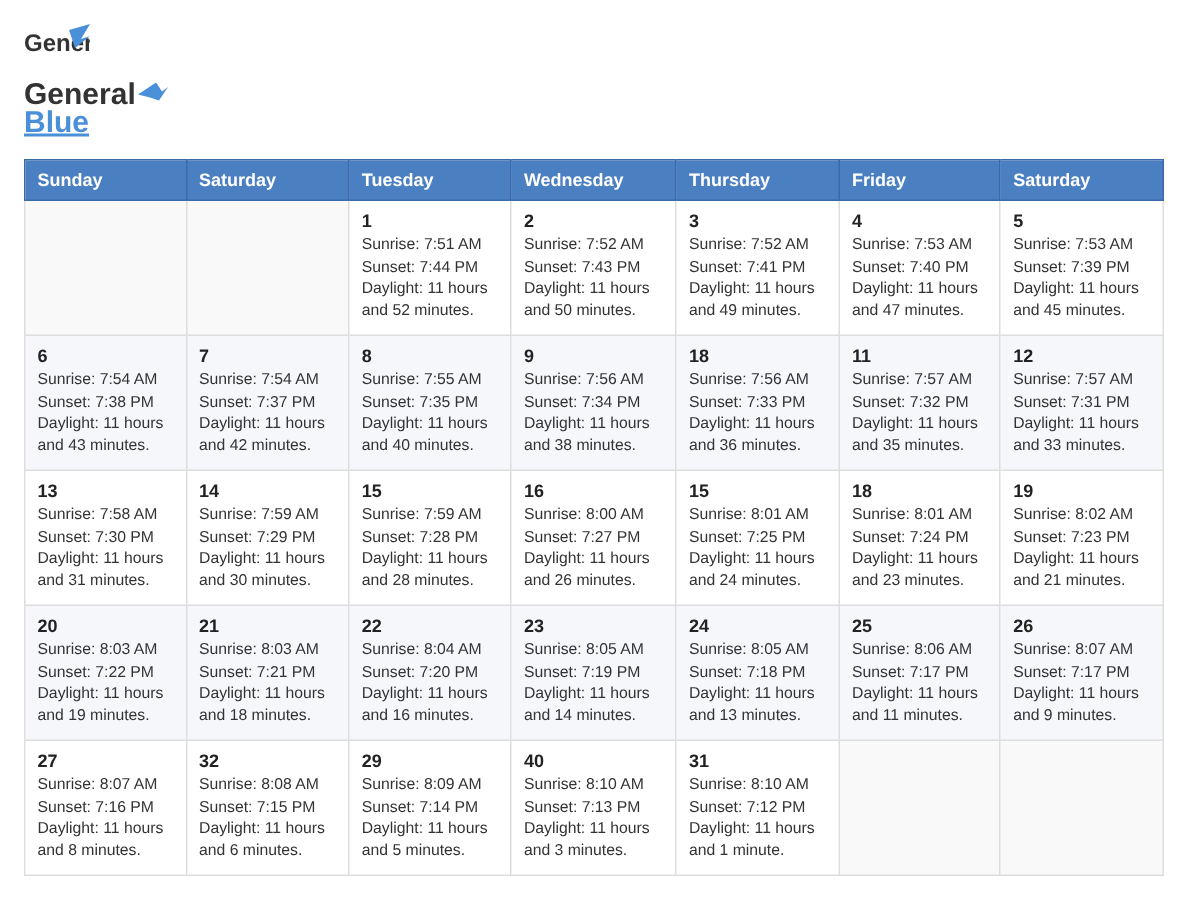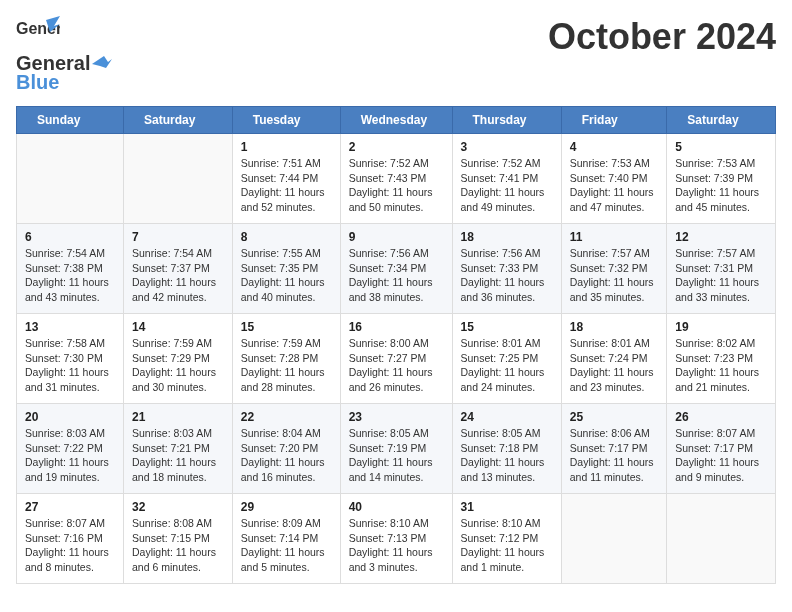--- a/index.html
+++ b/index.html
@@ -35,21 +35,21 @@
     }
     .calendar {
       width: 100%;
       border-collapse: collapse;
       font-size: 11px;
     }
     .calendar th {
       background-color: #4a7fc1;
       color: #fff;
       text-align: left;
-      padding: 6px 20px;
+      padding: 6px 8px;
       font-size: 12px;
       font-weight: bold;
       border: 1px solid #3a6aaa;
       margin-top: 14px;
     }
     .calendar td {
       vertical-align: top;
       padding: 6px 8px;
       border: 1px solid #ddd;
       height: 90px;
@@ -91,24 +91,23 @@
           <polygon points="30,4 44,0 38,10 44,8 34,16" fill="#4a90d9"></polygon>
         </svg>
       </div>
     </div>
     <div style="display:flex;align-items:baseline;gap:0;">
       <span style="font-size:20px;font-weight:bold;color:#333;">General</span>
       <svg width="20" height="14" viewBox="0 0 20 14" style="margin-left:2px;margin-bottom:2px;">
         <polygon points="0,8 12,0 16,6 20,3 14,12 8,10" fill="#4a90d9"></polygon>
       </svg>
     </div>
-    <span style="font-size:20px;font-weight:bold;color:#4a90d9;margin-top:-4px;">Blue</span>
+    <span style="font-size:20px;font-weight:bold;color:#4a90d9;margin-top:-4px;text-decoration:underline;">Blue</span>
   </div>
   <div class="title-block">
-    <div class="month-title">October 2024</div>
   </div>
 </div>
 
 <table class="calendar">
   <thead>
     <tr>
     <th>Sunday</th>
         <th>Saturday</th>
         <th>Tuesday</th>
         <th>Wednesday</th>

